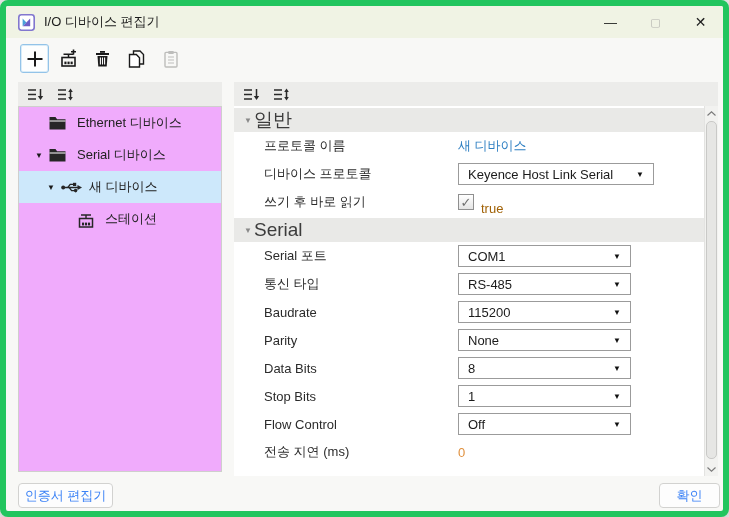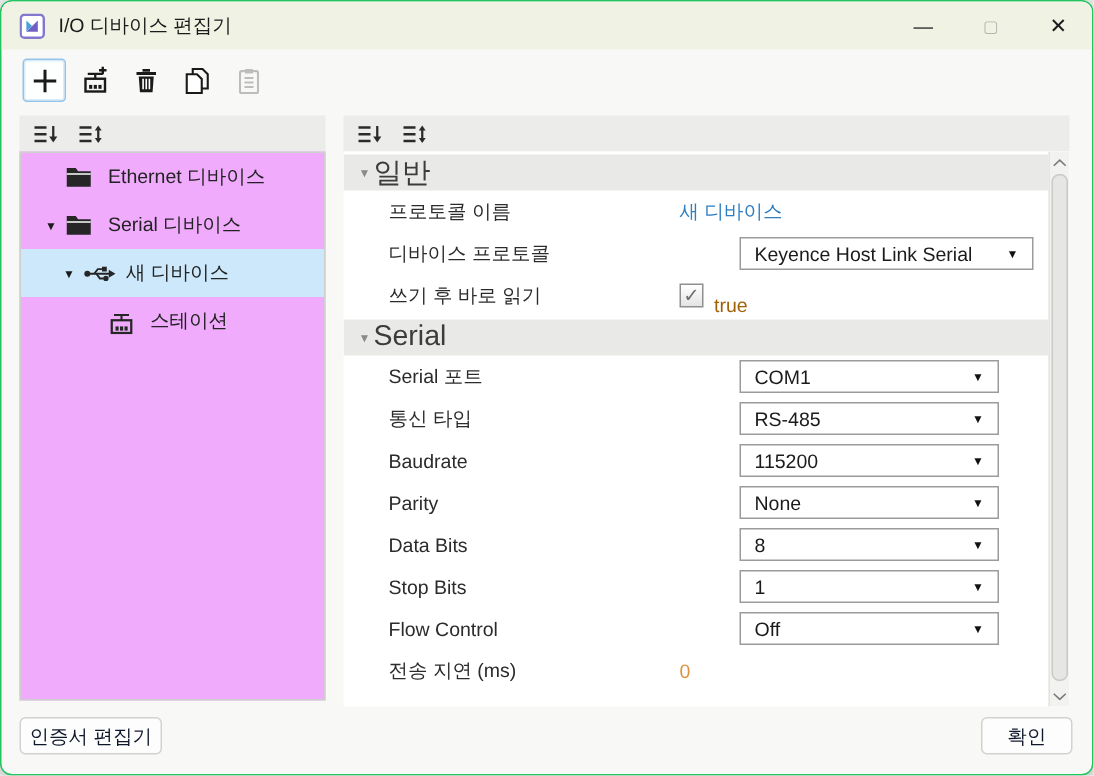--- a/index.html
+++ b/index.html
@@ -1,19 +1,19 @@
 <!DOCTYPE html>
 <html><head>
 <meta charset="utf-8">
 <style>
   * { box-sizing: border-box; margin: 0; padding: 0; }
   html,body { background:#e9e9e9; font-family:"Liberation Sans","DejaVu Sans",sans-serif; }
   .window {
     position:relative; width:729px; height:517px;
-    background:#f8f8f6; border:1px solid #22c55e; border-radius:8px;
+    background:#f8f8f6; border:6px solid #22c55e; border-radius:8px;
     overflow:hidden; color:#1b1b1b; font-size:13px;
     box-shadow:0 2px 8px rgba(0,0,0,.18);
   }
   
   .titlebar { position:absolute; left:0; top:0; right:0; height:32px;
     background:#f0f3e4; display:flex; align-items:center; padding-left:12px; }
   .app-icon { width:17px; height:17px; margin-right:9px; flex:0 0 auto; }
   .title-text { font-size:13px; color:#1b1b1b; }
   .win-controls { position:absolute; right:0; top:0; height:32px; display:flex; }
   .win-btn { width:45px; height:32px; display:flex; align-items:center; justify-content:center;
@@ -42,40 +42,40 @@
   .prop-box { position:absolute; left:228px; top:100px; width:484px; height:370px;
     background:#fff; overflow:hidden; }
   .prop-inner { position:absolute; left:0; top:0; width:470px; }
   .section-header { height:24px; margin-top:2px; background:#e9e9e7; display:flex;
     align-items:center; }
   .section-tri { width:20px; padding-left:10px; font-size:8px; color:#8a8a8a; }
   .section-title { font-size:19px; color:#3c3c3c; }
   .prop-row { height:28px; display:flex; align-items:center; }
   .prop-label { width:224px; padding-left:30px; color:#2b2b2b; white-space:nowrap; }
   .dropdown { height:22px; border:1px solid #9b9b9b; background:#fff; display:flex;
-    align-items:center; justify-content:space-between; padding:0 9px 0 9px;margin-left:40px; }
+    align-items:center; justify-content:space-between; padding:0 9px 0 9px; }
   .dd-w-normal { width:173px; }
   .dd-w-wide { width:196px; }
   .dd-arrow { font-size:8px; color:#111; }
   .value-link { cursor:pointer; }
   .checkbox { width:16px; height:16px; border:1px solid #8f8f8f; background:linear-gradient(#ffffff,#e4e4e4);
     display:flex; align-items:center; justify-content:center; margin-right:7px;
     font-size:13px; color:#6e6e6e; }
   
   .scrollbar { position:absolute; right:0; top:0; width:14px; height:370px; background:#f2f2f0;
     border-left:1px solid #e3e3e1; }
   .sb-arrow { position:absolute; left:0; width:13px; height:14px; display:flex; align-items:center;
     justify-content:center; }
   .sb-up { top:0; } .sb-down { bottom:0; }
   .sb-thumb { position:absolute; left:1px; top:15px; width:11px; height:338px;
     background:#e6e6e4; border:1px solid #c9c9c7; border-radius:5px; }
   
   .footer-btn { position:absolute; height:25px; background:#fdfdfd; border:1px solid #d2d2d0;
     border-radius:4px; display:flex; align-items:center; justify-content:center;
-    font-size:13px; color:#0f172a; }
+    font-size:13px; color:#3b82f6; }
   .btn-cert { left:12px; top:477px; width:95px; }
   .btn-ok { left:653px; top:477px; width:61px; }
   svg { display:block; }
 </style>
 </head>
 <body>
 
 <div class="window">
 
   <div class="titlebar">

